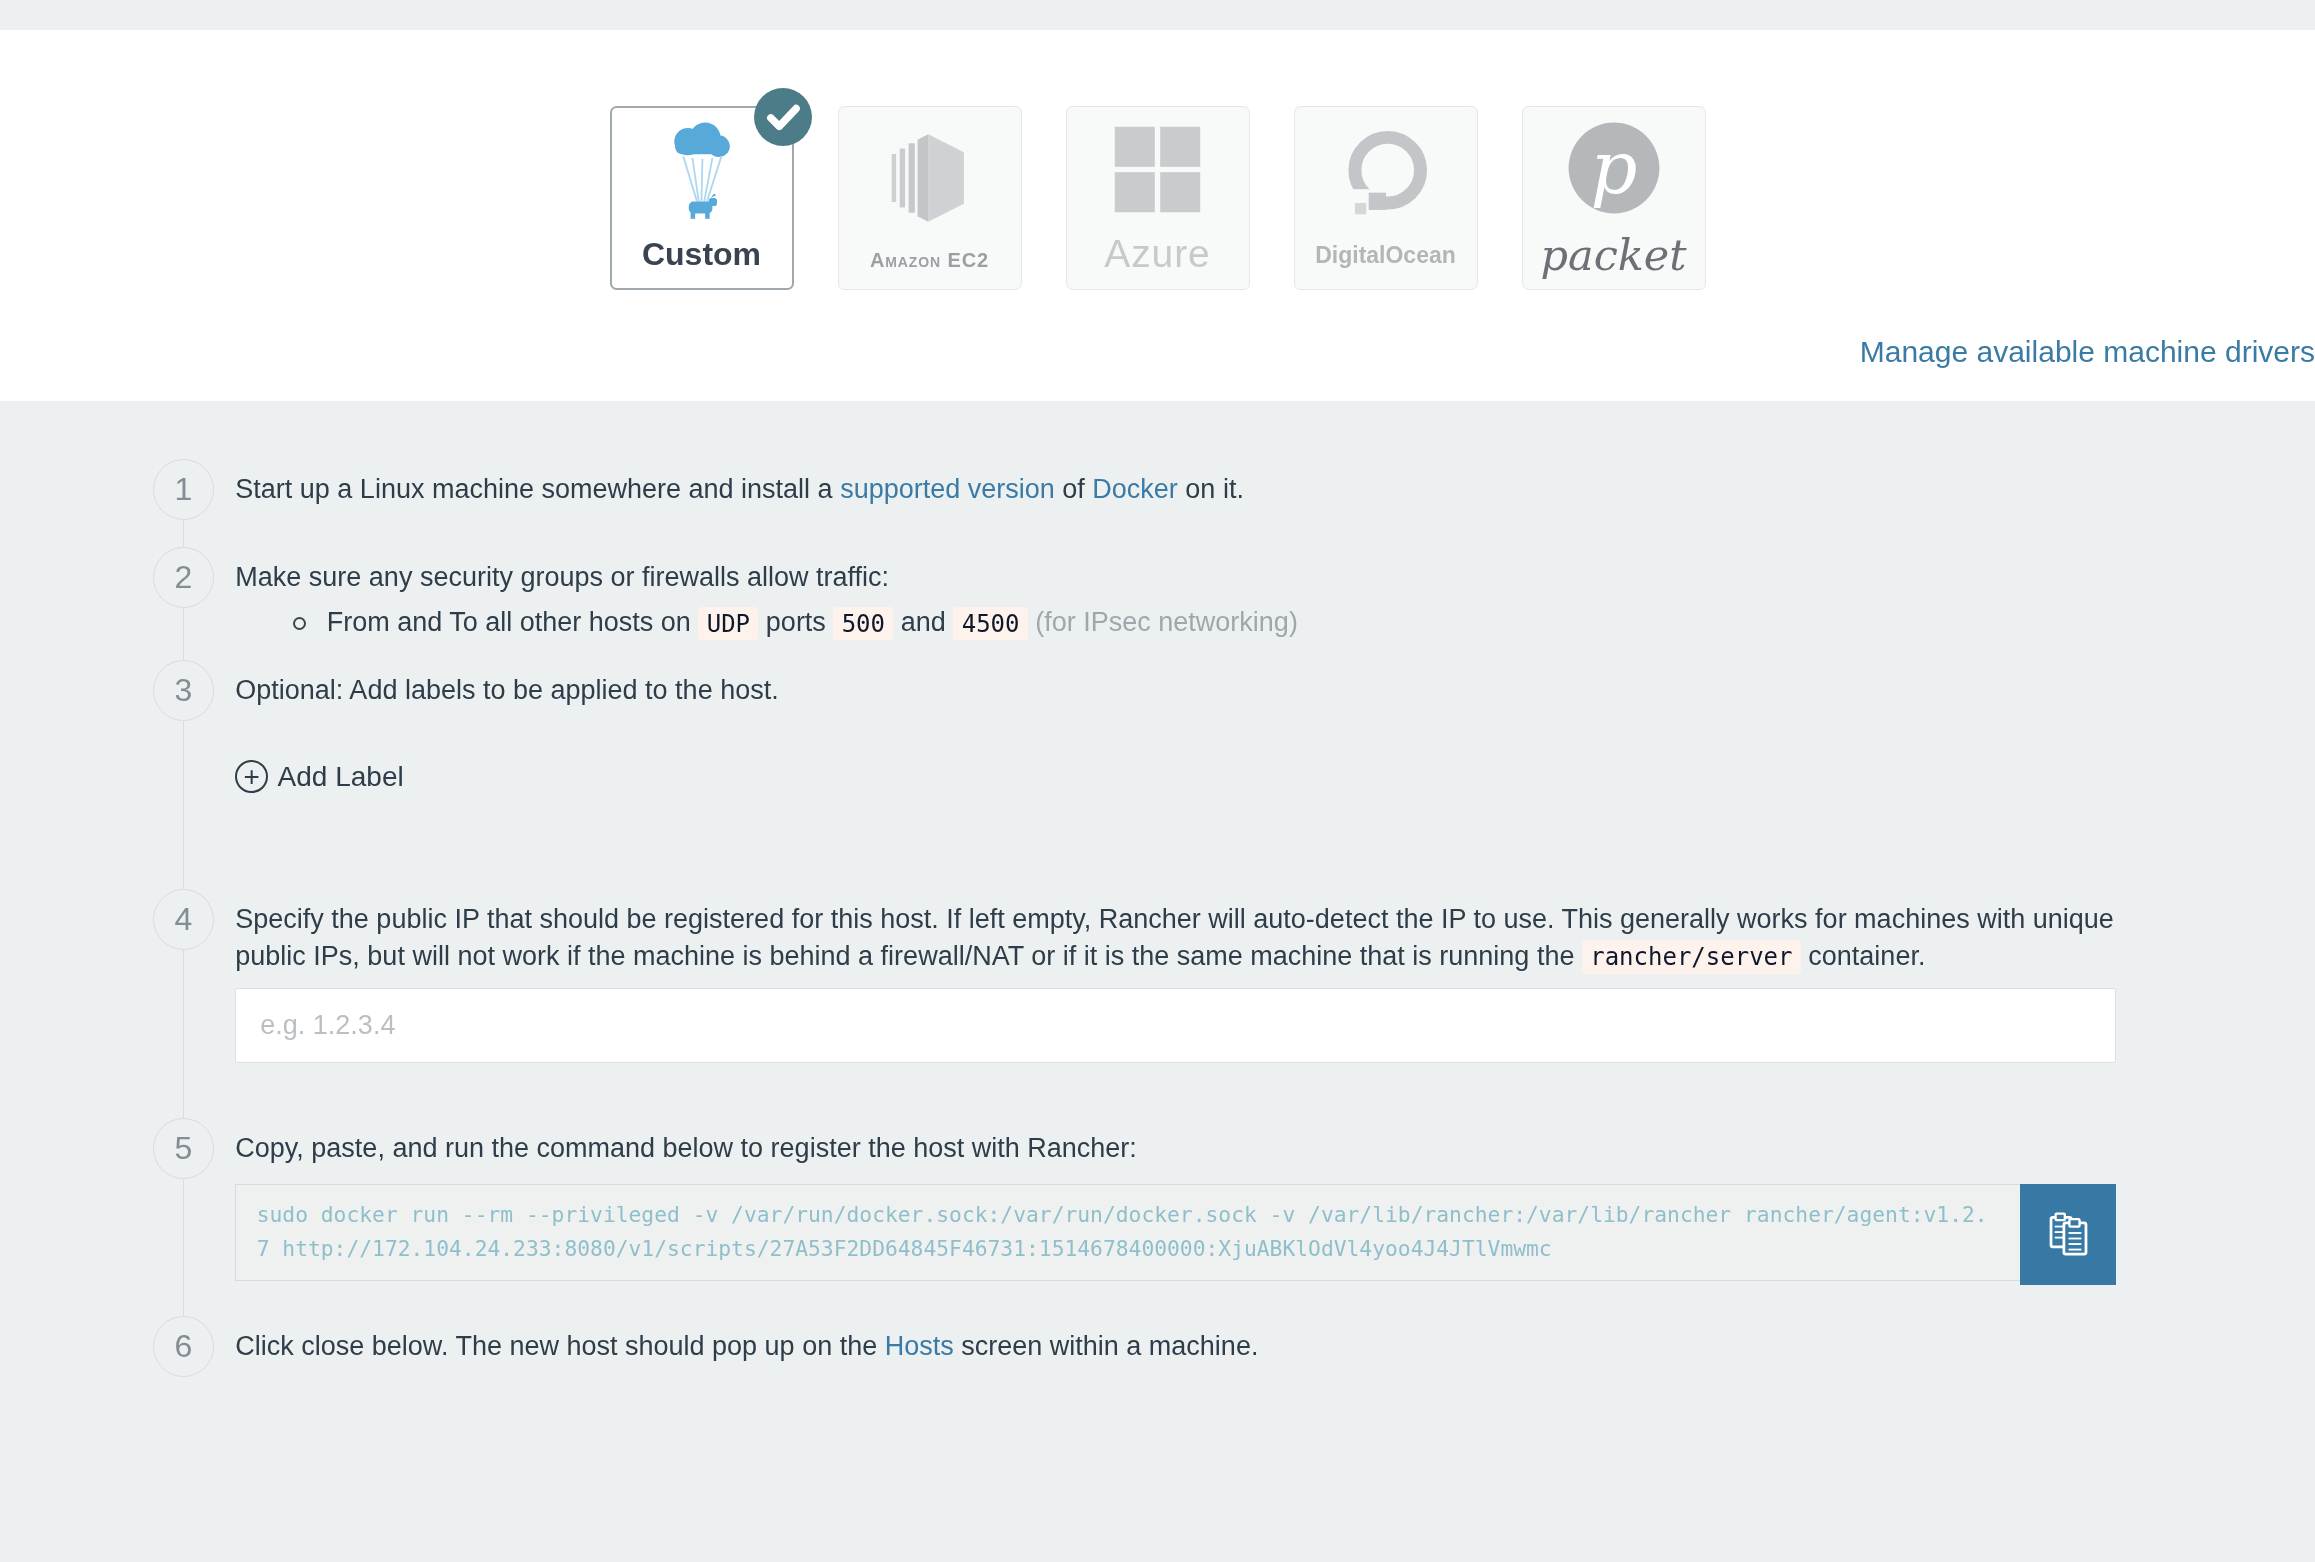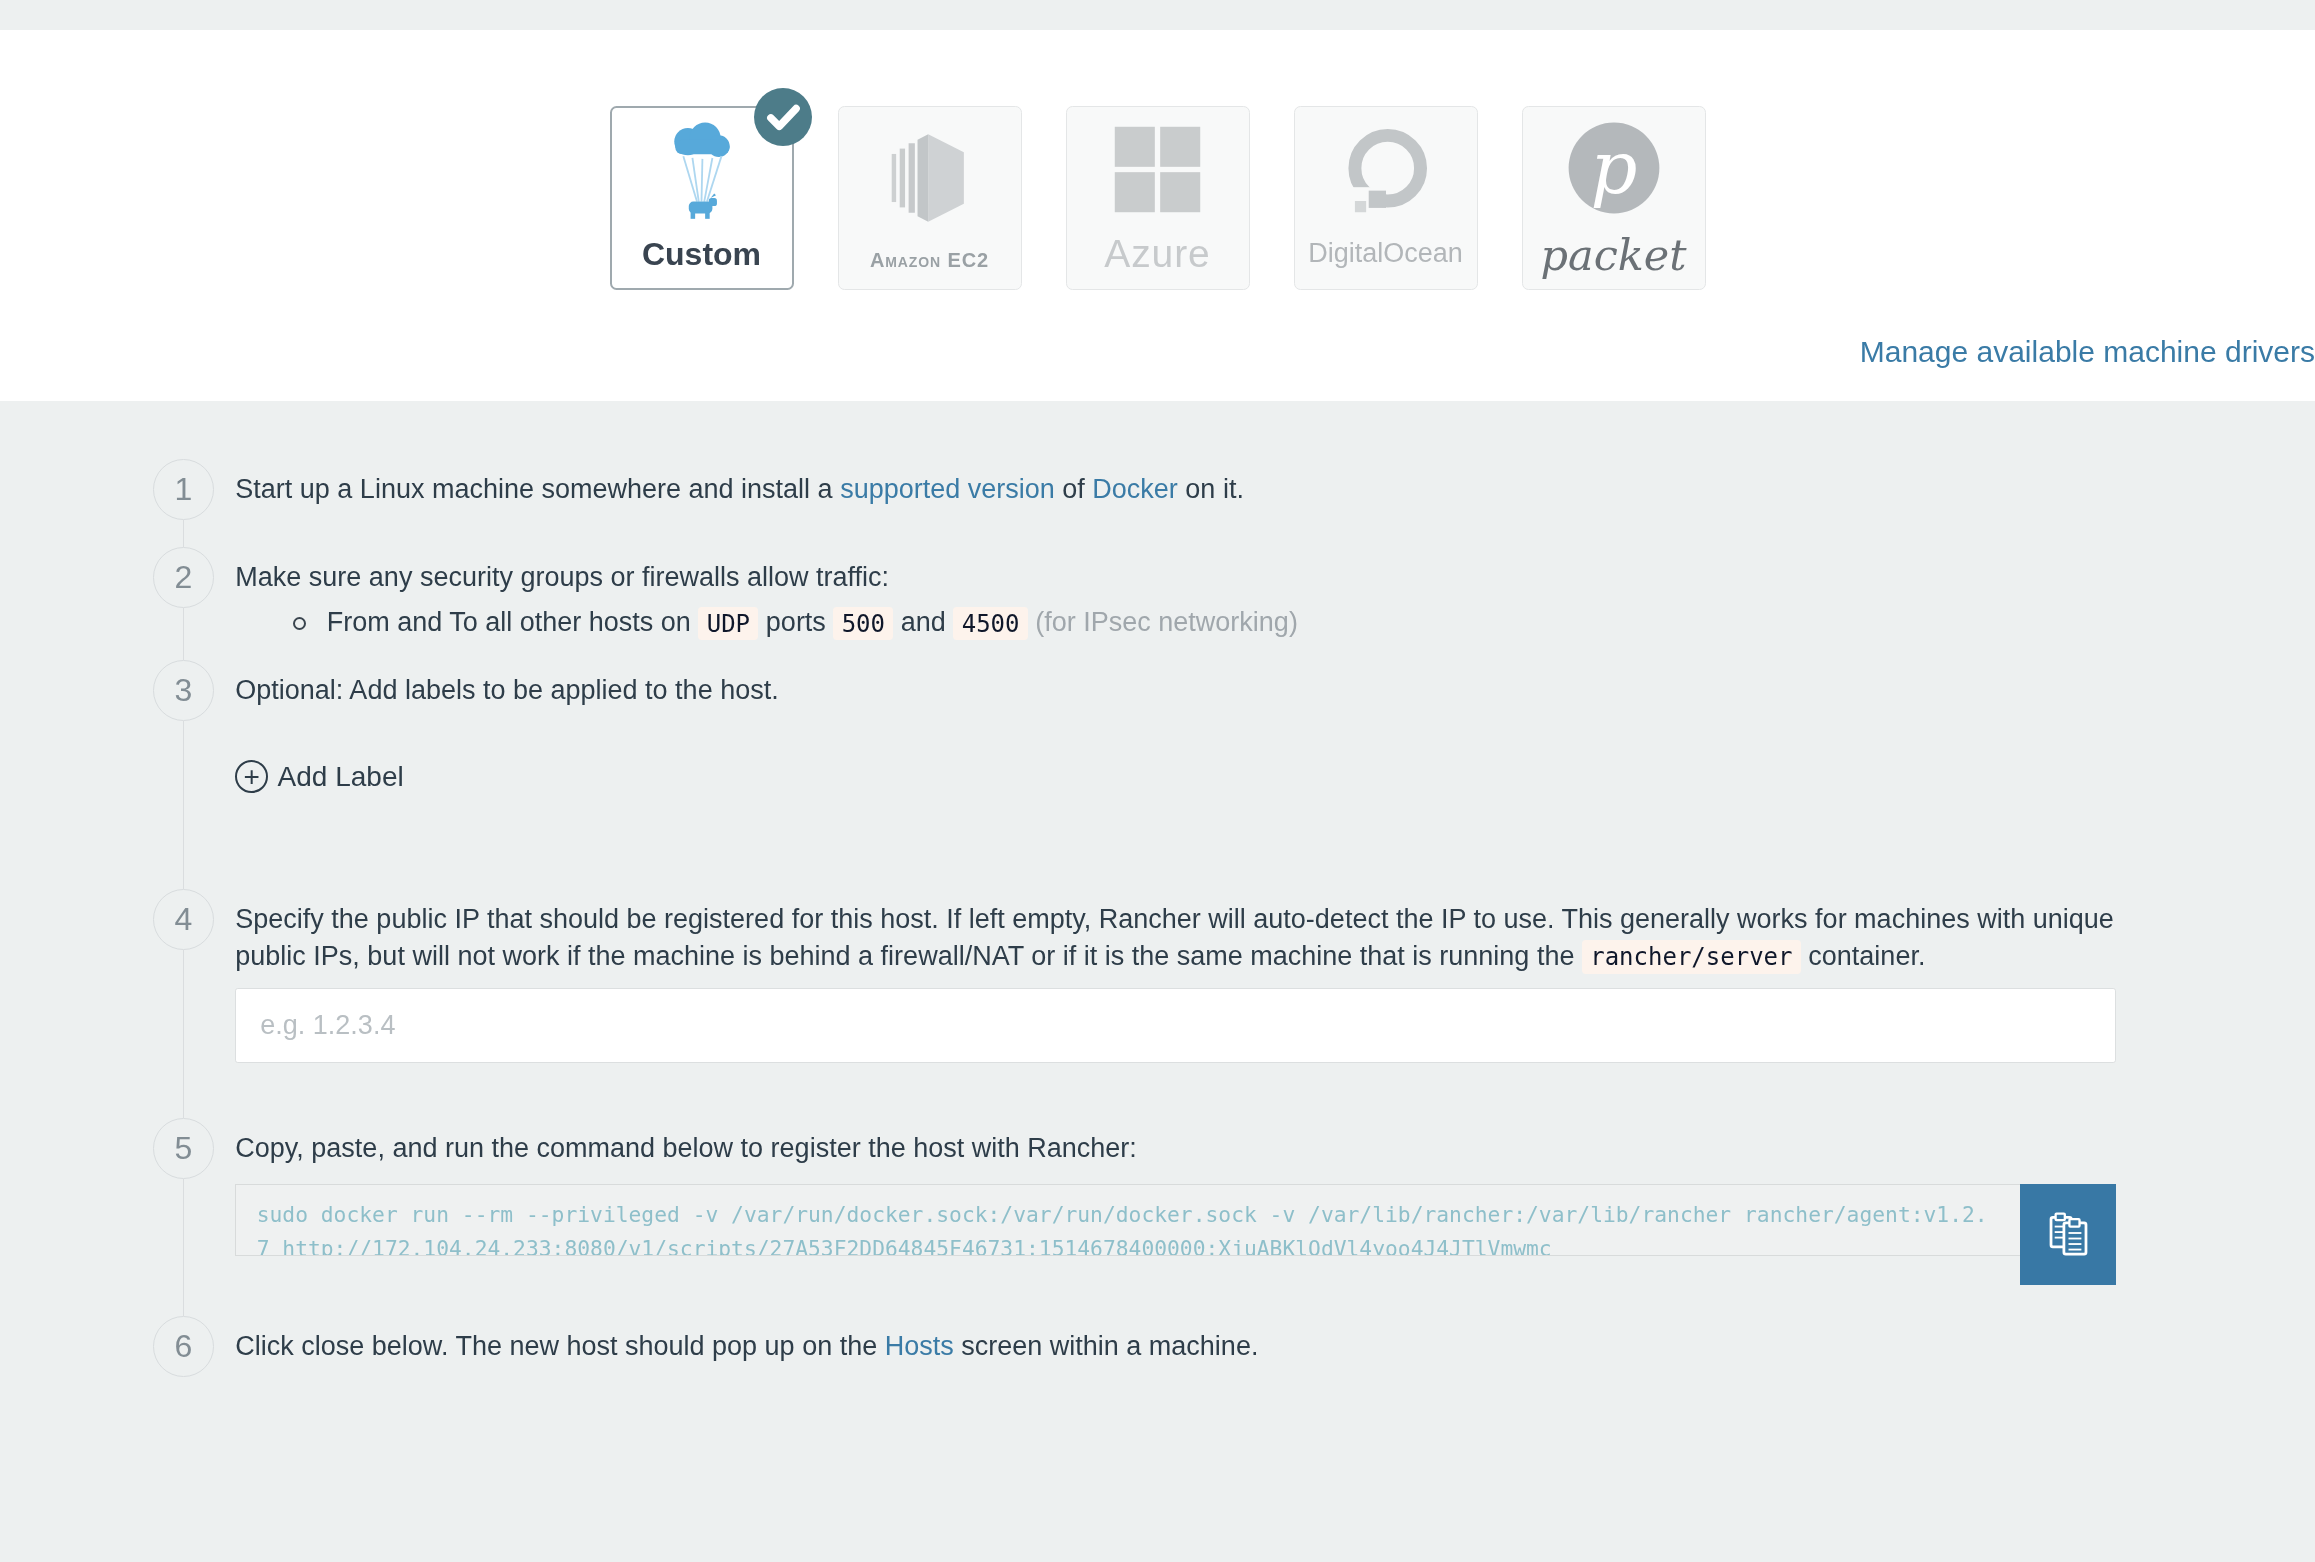--- a/index.html
+++ b/index.html
@@ -13,21 +13,21 @@
   .cards-row { display:flex; justify-content:center; align-items:flex-start; gap:44px; }
   .driver-card { position:relative; width:184px; height:184px; border:1.9px solid #e4e6e7; border-radius:6.5px;
                  background:#f8f9f9; display:flex; flex-direction:column; align-items:center;
                  justify-content:flex-end; cursor:pointer; overflow:visible; }
   .driver-card.selected { background:#ffffff; border:2.8px solid #9fa9ae; }
   .check-badge { position:absolute; top:-20.4px; right:-20.4px; width:58px; height:58px; }
   .icon-area { flex:1; display:flex; align-items:center; justify-content:center; width:100%; }
   .lbl-custom { font-size:32px; font-weight:600; color:#394450; margin-bottom:15px; }
   .lbl-ec2 { font-variant:small-caps; font-size:20px; font-weight:600; color:#9aa1a5; letter-spacing:0.9px; margin-bottom:16.7px; }
   .lbl-azure { font-size:39px; font-weight:400; color:#c7cacc; letter-spacing:0.9px; margin-bottom:13px; }
-  .lbl-do { font-size:27px; font-weight:400; color:#b2b6b9; margin-bottom:20.4px; }
+  .lbl-do { font-size:23px; font-weight:700; color:#b2b6b9; margin-bottom:20.4px; }
   .lbl-packet { font-family:"DejaVu Serif", serif; font-style:italic; font-size:43px; color:#6b7176; margin-bottom:9.3px; }
   .manage-link { display:block; text-align:right; margin-top:45px; font-size:30px; color:#3a7ba6;
                  text-decoration:none; cursor:pointer; }
 
   
   .steps { width:1976px; margin-left:153px; padding-top:58px; }
   .step { display:flex; }
   .rail { width:61px; display:flex; flex-direction:column; align-items:center; flex-shrink:0; }
   .num-circle { width:61px; height:61px; border:1.9px solid #d8dcde; border-radius:50%;
                 display:flex; align-items:center; justify-content:center;
@@ -53,21 +53,21 @@
   .plus-circle { width:33px; height:33px; border:2.3px solid #2e3d49; border-radius:50%;
                  display:inline-flex; align-items:center; justify-content:center;
                  font-size:28px; line-height:1; color:#2e3d49; margin-right:9.3px; font-weight:400; }
 
   .ip-input { display:block; width:1881px; height:75px; margin-top:12px; border:0.9px solid #dcdfe0;
               border-radius:2.8px; background:#ffffff; font-size:27px; color:#2e3d49;
               padding:0 24px; font-family:"Liberation Sans", sans-serif; }
   .ip-input::placeholder { color:#b9bfc3; }
 
   .cmd-wrap { position:relative; width:1881px; margin-top:16.7px; }
-  .cmd-box { width:1786px; height:72px; background:#eff1f1; border:0.9px solid #d8dbdb;
+  .cmd-box { width:1786px; height:97px; background:#eff1f1; border:0.9px solid #d8dbdb;
              font-family:"DejaVu Sans Mono", monospace; font-size:21.3px; line-height:34px;
              color:#8ebfca; padding:13px 20.4px; word-break:break-all; white-space:normal; overflow:hidden; }
   .copy-btn { position:absolute; top:0; right:0; width:96px; height:101px; background:#3878a5;
               border:none; cursor:pointer; display:flex; align-items:center; justify-content:center; }
 
   .close-row { width:1976px; margin-left:153px; display:flex; justify-content:center; margin-top:54px; }
   .close-btn { width:141px; height:76px; background:#3878a5; color:#ffffff; font-size:30px;
                border:none; border-radius:3.7px; cursor:pointer; font-family:"Liberation Sans", sans-serif; }
 </style>
 </head>

